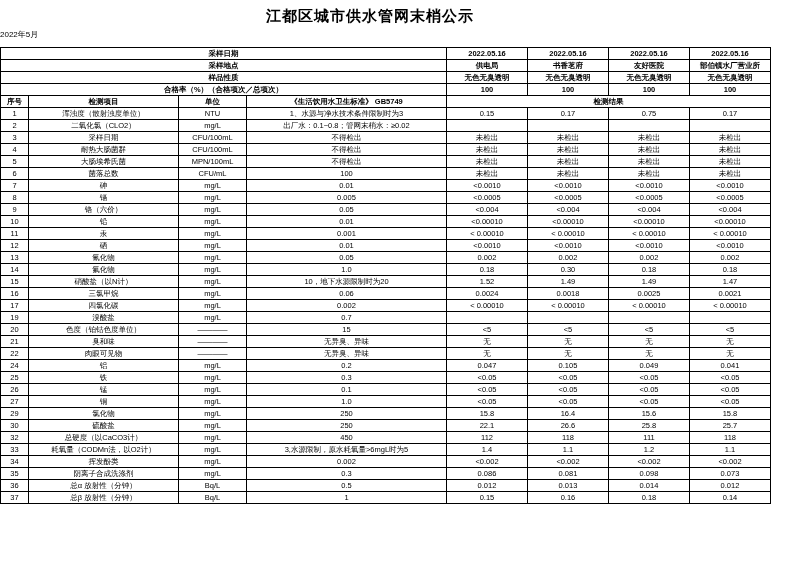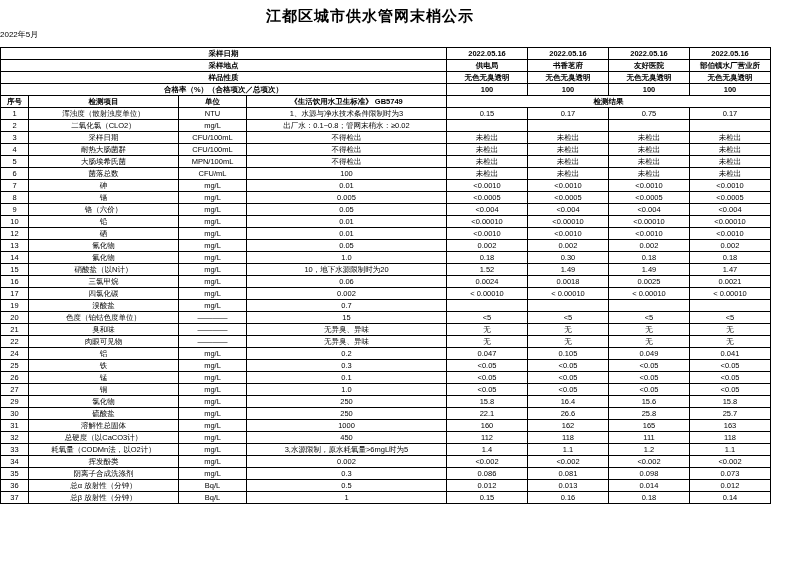--- a/index.html
+++ b/index.html
@@ -208,20 +208,30 @@
           <td>10</td>
           <td class="left">铅</td>
           <td>mg/L</td>
           <td class="tiny">0.01</td>
           <td>&lt;0.00010</td>
           <td>&lt;0.00010</td>
           <td>&lt;0.00010</td>
           <td>&lt;0.00010</td>
         </tr>
         <tr>
+          <td>11</td>
+          <td class="left">汞</td>
+          <td>mg/L</td>
+          <td class="tiny">0.001</td>
+          <td>&lt; 0.00010</td>
+          <td>&lt; 0.00010</td>
+          <td>&lt; 0.00010</td>
+          <td>&lt; 0.00010</td>
+        </tr>
+        <tr>
           <td>12</td>
           <td class="left">硒</td>
           <td>mg/L</td>
           <td class="tiny">0.01</td>
           <td>&lt;0.0010</td>
           <td>&lt;0.0010</td>
           <td>&lt;0.0010</td>
           <td>&lt;0.0010</td>
         </tr>
         <tr>
@@ -368,30 +378,20 @@
           <td>30</td>
           <td class="left">硫酸盐</td>
           <td>mg/L</td>
           <td class="tiny">250</td>
           <td>22.1</td>
           <td>26.6</td>
           <td>25.8</td>
           <td>25.7</td>
         </tr>
         <tr>
-          <td>31</td>
-          <td class="left">溶解性总固体</td>
-          <td>mg/L</td>
-          <td class="tiny">1000</td>
-          <td>160</td>
-          <td>162</td>
-          <td>165</td>
-          <td>163</td>
-        </tr>
-        <tr>
           <td>32</td>
           <td class="left">总硬度（以CaCO3计）</td>
           <td>mg/L</td>
           <td class="tiny">450</td>
           <td>112</td>
           <td>118</td>
           <td>111</td>
           <td>118</td>
         </tr>
         <tr>

